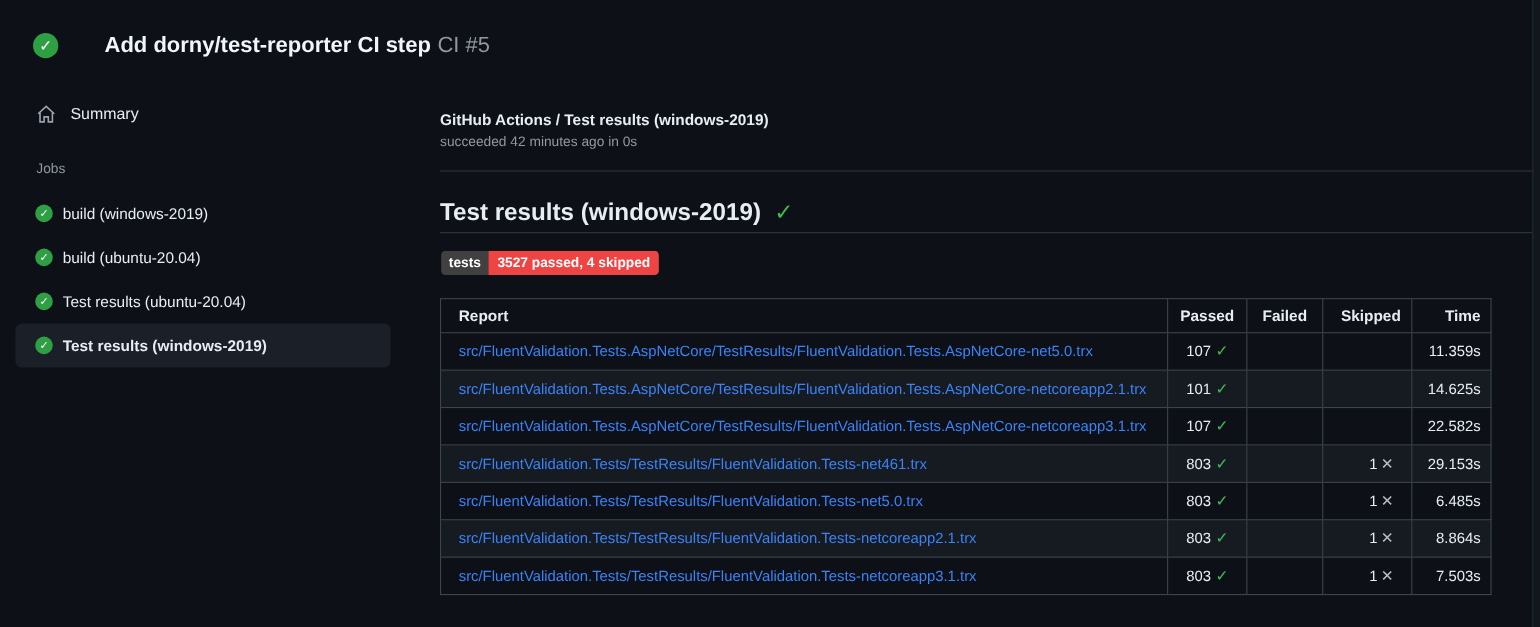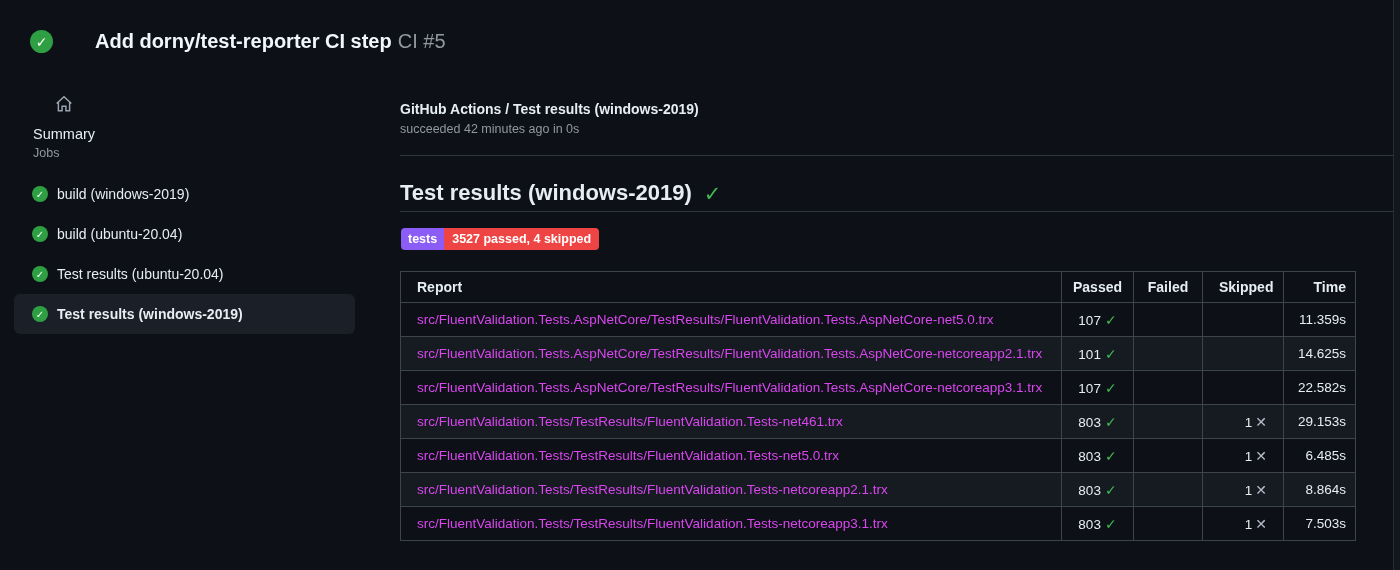--- a/index.html
+++ b/index.html
@@ -18,21 +18,21 @@
   .check-circle {
     width:23px; height:23px; border-radius:50%;
     background:#2ea043; color:#ffffff;
     display:inline-flex; align-items:center; justify-content:center;
     font-size:14px; font-weight:bold; flex:0 0 auto;
   }
   .run-title { font-size:20px; font-weight:700; color:#f0f6fc;margin-left:24px; }
   .run-number { font-size:20px; font-weight:400; color:#9198a1; margin-left:6px; }
 
   
-  .summary-row { position:absolute; left:33px; top:95px; display:flex; align-items:center; gap:13px; cursor:pointer;flex-direction:column; }
+  .summary-row { position:absolute; left:33px; top:95px; display:flex; align-items:center; gap:13px; cursor:pointer; }
   .summary-label { font-size:14.5px; color:#e6edf3; }
   .home-icon { width:18px; height:18px; display:inline-flex; }
   .jobs-heading { position:absolute; left:33px; top:146px; font-size:12.5px; color:#9198a1; }
   .jobs-list { position:absolute; left:14px; top:174px; width:341px; }
   .job-item {
     height:40px; display:flex; align-items:center; gap:9px;
     padding-left:18px; border-radius:6px; cursor:pointer;
   }
   .job-item .check-circle { width:16px; height:16px; font-size:10px; }
   .job-item .job-label { font-size:14px; color:#e6edf3; white-space:nowrap; }
@@ -44,21 +44,21 @@
   .status-line { position:absolute; left:400px; top:122px; font-size:12.5px; color:#9198a1; }
   .divider { position:absolute; left:400px; width:993px; height:1px; background:#2f353d; }
   .divider-1 { top:155px; }
   .divider-2 { top:211px; }
   .section-title-row { position:absolute; left:400px; top:180px; display:flex; align-items:center; gap:12px; }
   .section-title { font-size:22px; font-weight:700; color:#e6edf3; }
   .title-check { color:#3fb950; font-size:21px; font-weight:700; line-height:1; }
 
   
   .badge { position:absolute; left:401px; top:228px; display:flex; height:22px; font-size:12.5px; font-weight:600; border-radius:4px; overflow:hidden; }
-  .badge-label { background:#8b5cf6; color:#ffffff; display:flex; align-items:center; padding:0 7px; }
+  .badge-label { background:#404040; color:#ffffff; display:flex; align-items:center; padding:0 7px; }
   .badge-value { background:#ef4444; color:#ffffff; display:flex; align-items:center; padding:0 8px; }
 
   
   .results-table {
     position:absolute; left:400px; top:271px; width:955px;
     border-collapse:collapse; table-layout:fixed;
     font-size:13.5px;
     border-radius:11px;
   }
   .results-table th, .results-table td {
@@ -67,21 +67,21 @@
   }
   .results-table th { height:31px; font-size:14px; font-weight:700; color:#e6edf3; background:#0d1117; }
   .results-table td { height:34px; }
   .results-table tr.row-even td { background:#0d1117; }
   .results-table tr.row-odd td { background:#161b22; }
   .col-report { text-align:left; padding:0 16px; }
   .col-passed { text-align:center; padding:0 6px; }
   .col-failed { text-align:center; padding:0 6px; }
   .col-skipped { text-align:right; padding:0 16px; }
   .col-time { text-align:right; padding:0 9px; }
-  .report-link { color:#d946ef; text-decoration:none; cursor:pointer; }
+  .report-link { color:#3b82f6; text-decoration:none; cursor:pointer; }
   .cell-check { color:#3fb950; font-weight:700; font-size:14px; margin-left:4px; }
   .cell-x { color:#b7bdc8; font-size:14px; margin-left:3px; }
   .num { color:#e6edf3; }
 
   
   .scroll-strip {
     position:absolute; right:0; top:0; width:7px; height:570px;
     background:#12161d; border-left:1px solid #262c35;
   }
 </style>

